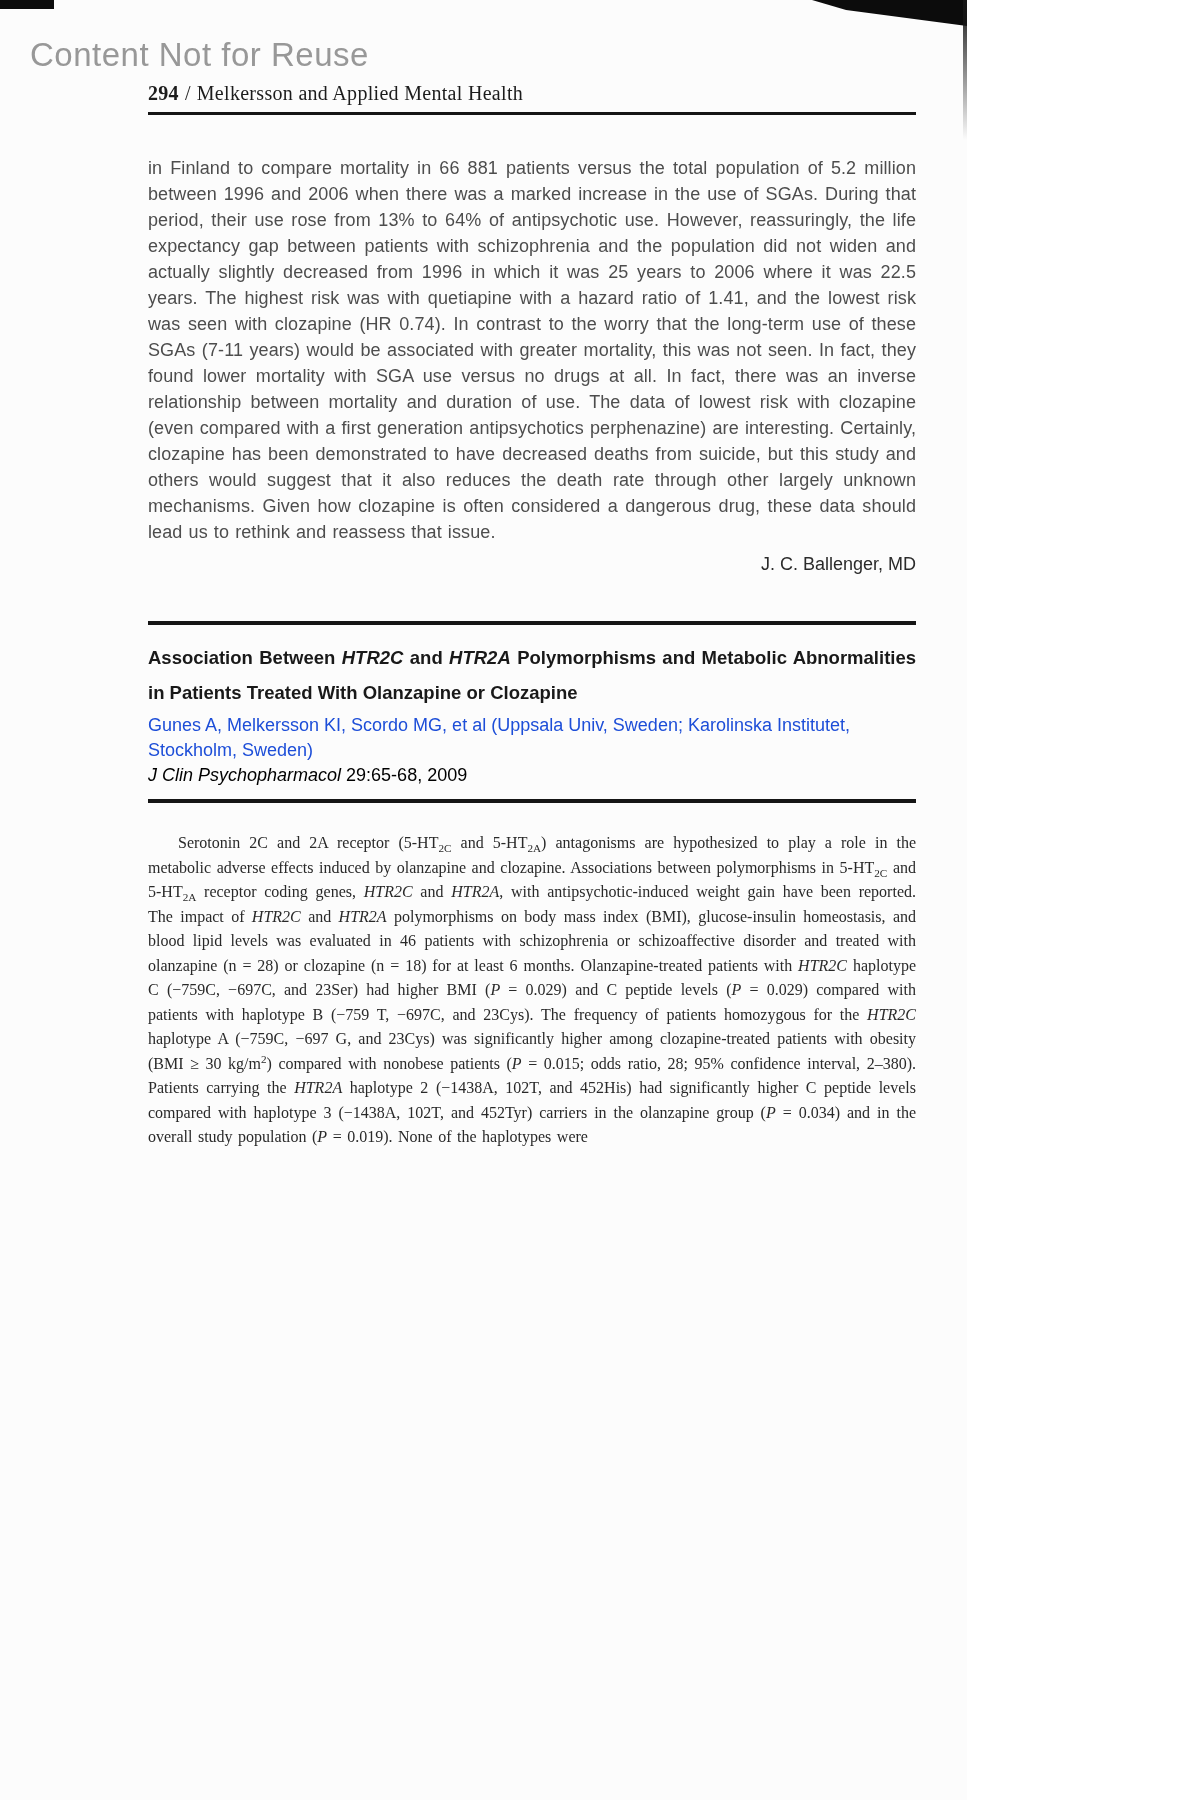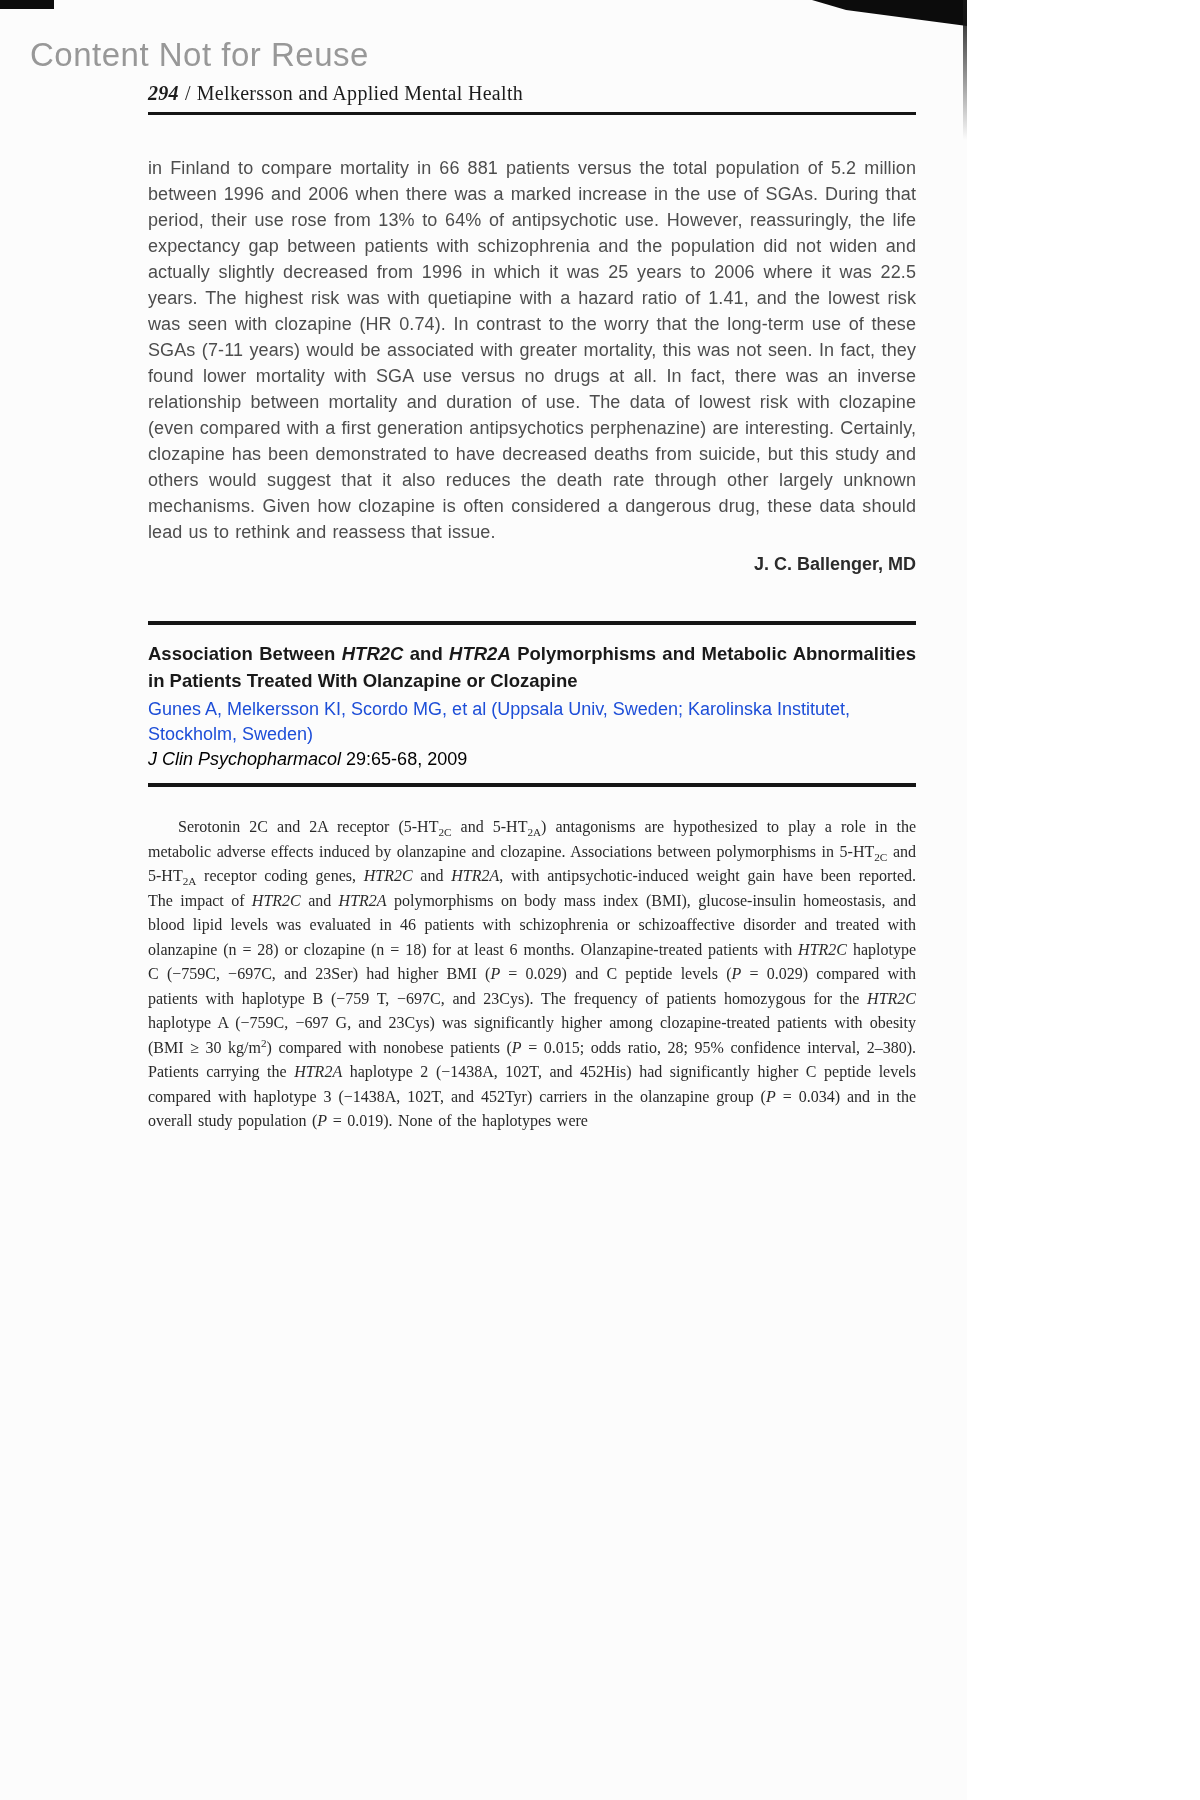--- a/index.html
+++ b/index.html
@@ -27,39 +27,39 @@
     font-size:33px;color:#989898;letter-spacing:.5px;
     font-family:"Liberation Sans",sans-serif;
   }
   .content{
     position:absolute;left:148px;top:82px;width:768px;
   }
   .running-head{
     font-family:"Liberation Serif",serif;
     font-size:20px;color:#1c1c1c;letter-spacing:.3px;
   }
-  .running-head .page-num{font-weight:bold;font-style:italic;}
+  .running-head .page-num{font-weight:bold;}
   .running-head .sep{margin:0 6px;}
   .rule{width:100%;background:#151515;}
   .head-rule{height:3px;margin-top:7px;}
   .commentary{
     margin:40px 0 0 0;
     font-size:18px;line-height:26px;color:#4d4d4d;
     text-align:justify;word-spacing:1px;letter-spacing:.1px;
   }
   .signature{
     margin:6px 0 0 0;
-    font-size:18px;font-weight:bold;color:#2b2b2b;
+    font-size:18px;font-weight:normal;color:#2b2b2b;
     text-align:right;line-height:26px;
   }
   .article-rule-top{height:4px;margin-top:44px;}
   .article-title{
     margin:15px 0 0 0;
     font-size:18.5px;font-weight:bold;color:#191919;
-    line-height:27px;text-align:justify;
+    line-height:35px;text-align:justify;
   }
   .authors{
     margin:3px 0 0 0;
     font-size:18px;color:#1d4ed8;line-height:25px;
   }
   .citation{
     margin:0;
     font-size:18px;color:#000000;line-height:25px;
   }
   .article-rule-bottom{height:4px;margin-top:11px;}

